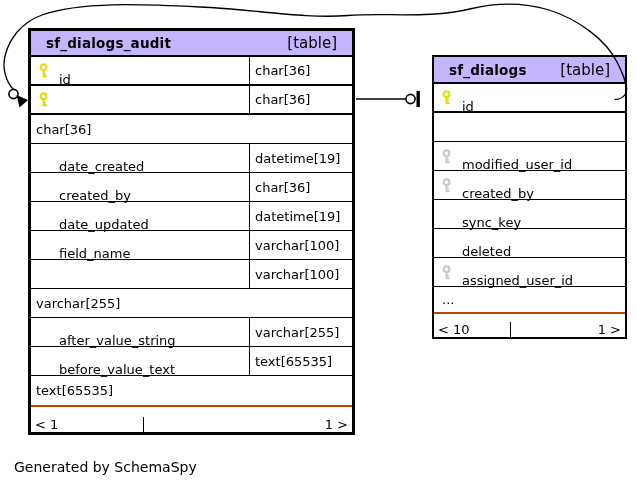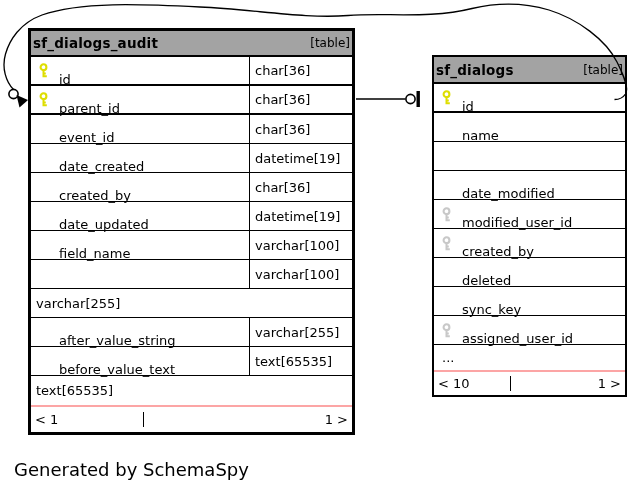--- a/index.html
+++ b/index.html
@@ -8,51 +8,51 @@
     font-family:"DejaVu Sans","Liberation Sans",sans-serif;font-size:13px;color:#000;
   }
   .wires{position:absolute;left:0;top:0;z-index:5;pointer-events:none;}
   .table{
     position:absolute;background:#ffffff;z-index:2;box-sizing:border-box;
   }
   .t-left{left:28px;top:28px;width:327px;border:3px solid #000;}
   .t-right{left:432px;top:55px;width:195px;border:2px solid #000;}
   .hdr{
     display:flex;justify-content:space-between;align-items:center;
-    background:#a3a3a3;border-bottom:2px solid #000;padding:0 2px;gap:9px;
+    background:#c4b5fd;border-bottom:2px solid #000;padding:0 15px;gap:9px;
   }
   .t-left .hdr{height:24px;}
   .t-right .hdr{height:25px;}
   .tname{font-weight:bold;font-size:13.5px;letter-spacing:.2px;}
-  .badge{font-size:12px;}
+  .badge{font-size:15px;}
   .row{display:flex;align-items:stretch;border-bottom:1px solid #000;box-sizing:border-box;}
   .t-left .row{height:29px;}
   .t-right .row{height:29px;}
   .row[data-key="primary"]{border-bottom-width:2px;}
   .row:last-child{border-bottom:none;}
   .key-slot{width:28px;display:flex;align-items:center;justify-content:flex-start;padding-left:7px;box-sizing:border-box;}
   .key-slot .k{display:none;}
   .row[data-key="primary"] .k-primary{display:block;}
   .row[data-key="implied"] .k-implied{display:block;}
   .cname{display:flex;align-items:center;flex:1;margin-top:17px;}
   .t-left .name-cell{width:219px;border-right:1px solid #000;box-sizing:border-box;display:flex;align-items:stretch;}
   .t-left .type-cell{flex:1;display:flex;align-items:center;padding-left:5px;text-align:right;}
   .row-ellipsis{height:25px !important;display:flex;align-items:center;padding-left:8px;border-bottom:none;}
-  .footer{display:flex;border-top:2px solid #fca5a5;align-items:center;gap:16px;}
+  .footer{display:flex;border-top:2px solid #c2410c;align-items:flex-end;gap:16px;}
   .t-left .footer{height:25px;}
   .t-right .footer{height:23px;}
   .fcell{display:flex;align-items:center;box-sizing:border-box;}
   .fcell-l{padding-left:4px;border-right:1px solid #000;}
   .fcell-m{border-right:1px solid #000;}
   .fcell-r{justify-content:flex-end;padding-right:4px;flex:1;}
   .t-left .fcell-l{width:113px;}
   .t-left .fcell-m{width:97px;}
   .t-right .fcell-l{width:77px;}
   .t-right .fcell-m{width:50px;}
-  .credit{position:absolute;left:14px;top:459px;font-size:18px;z-index:2;}
+  .credit{position:absolute;left:14px;top:459px;font-size:14px;z-index:2;}
 </style>
 </head>
 <body>
 
 <svg class="wires" width="637" height="489" viewBox="0 0 637 489">
   <path d="M13.5,89.5 C6,82 1.5,68 5.5,54 C9.5,40 20,23 42,15 C80,1.5 140,4 200,7 C255,9.5 305,19 348,15.5 C385,12.5 430,19 472,8.5 C498,2.5 525,3 549,10 C578,19 606,40 617,62 C624,76 629,88 625.5,94 C622.5,98.5 618,99.5 614.5,99.5" fill="none" stroke="#000" stroke-width="1.3"></path>
   <circle cx="13.5" cy="94" r="4.6" fill="#fff" stroke="#000" stroke-width="1.6"></circle>
   <polygon points="28,100 16.5,95 19.5,107.5" fill="#000"></polygon>
   <line x1="356" y1="99" x2="405.5" y2="99" stroke="#000" stroke-width="1.6"></line>
   <circle cx="410.5" cy="99" r="4.6" fill="#fff" stroke="#000" stroke-width="1.6"></circle>
@@ -78,29 +78,24 @@
       <div class="type-cell">char[36]</div>
     </div>
     <div class="row" data-key="primary">
       <div class="name-cell">
           <span class="key-slot">
             <svg class="k k-primary" width="11" height="15" viewBox="0 0 11 15">
               <circle cx="5.5" cy="4.2" r="2.9" fill="none" stroke="#dede00" stroke-width="2.1"></circle>
               <path d="M5.5,7 L5.5,14.2 M5.5,13.3 L8.8,13.3 M5.5,10.6 L7.8,10.6" stroke="#dede00" stroke-width="2" fill="none"></path>
             </svg>
           </span>
-          <span class="cname">parent_id</span>
-        </div>
-      <div class="type-cell">char[36]</div>
-    </div>
-    <div class="row" data-key="none">
-      <div class="name-cell">
-          <span class="key-slot"></span>
-          <span class="cname">event_id</span>
-        </div>
+        </div>
+      <div class="type-cell">char[36]</div>
+    </div>
+    <div class="row" data-key="none">
       <div class="type-cell">char[36]</div>
     </div>
     <div class="row" data-key="none">
       <div class="name-cell">
           <span class="key-slot"></span>
           <span class="cname">date_created</span>
         </div>
       <div class="type-cell">datetime[19]</div>
     </div>
     <div class="row" data-key="none">
@@ -168,28 +163,20 @@
       <span class="key-slot">
           <svg class="k k-primary" width="11" height="15" viewBox="0 0 11 15">
             <circle cx="5.5" cy="4.2" r="2.9" fill="none" stroke="#dede00" stroke-width="2.1"></circle>
             <path d="M5.5,7 L5.5,14.2 M5.5,13.3 L8.8,13.3 M5.5,10.6 L7.8,10.6" stroke="#dede00" stroke-width="2" fill="none"></path>
           </svg>
         </span>
         <span class="cname">id</span>
     </div>
     <div class="row" data-key="none">
       <span class="key-slot"></span>
-        <span class="cname">name</span>
-    </div>
-    <div class="row" data-key="none">
-      <span class="key-slot"></span>
-    </div>
-    <div class="row" data-key="none">
-      <span class="key-slot"></span>
-        <span class="cname">date_modified</span>
     </div>
     <div class="row" data-key="implied">
       <span class="key-slot">
           <svg class="k k-implied" width="11" height="15" viewBox="0 0 11 15">
             <circle cx="5.5" cy="4.2" r="2.9" fill="none" stroke="#c8c8c8" stroke-width="2.1"></circle>
             <path d="M5.5,7 L5.5,14.2 M5.5,13.3 L8.8,13.3 M5.5,10.6 L7.8,10.6" stroke="#c8c8c8" stroke-width="2" fill="none"></path>
           </svg>
         </span>
         <span class="cname">modified_user_id</span>
     </div>
@@ -197,25 +184,25 @@
       <span class="key-slot">
           <svg class="k k-implied" width="11" height="15" viewBox="0 0 11 15">
             <circle cx="5.5" cy="4.2" r="2.9" fill="none" stroke="#c8c8c8" stroke-width="2.1"></circle>
             <path d="M5.5,7 L5.5,14.2 M5.5,13.3 L8.8,13.3 M5.5,10.6 L7.8,10.6" stroke="#c8c8c8" stroke-width="2" fill="none"></path>
           </svg>
         </span>
         <span class="cname">created_by</span>
     </div>
     <div class="row" data-key="none">
       <span class="key-slot"></span>
+        <span class="cname">sync_key</span>
+    </div>
+    <div class="row" data-key="none">
+      <span class="key-slot"></span>
         <span class="cname">deleted</span>
-    </div>
-    <div class="row" data-key="none">
-      <span class="key-slot"></span>
-        <span class="cname">sync_key</span>
     </div>
     <div class="row" data-key="implied">
       <span class="key-slot">
           <svg class="k k-implied" width="11" height="15" viewBox="0 0 11 15">
             <circle cx="5.5" cy="4.2" r="2.9" fill="none" stroke="#c8c8c8" stroke-width="2.1"></circle>
             <path d="M5.5,7 L5.5,14.2 M5.5,13.3 L8.8,13.3 M5.5,10.6 L7.8,10.6" stroke="#c8c8c8" stroke-width="2" fill="none"></path>
           </svg>
         </span>
         <span class="cname">assigned_user_id</span>
     </div>

